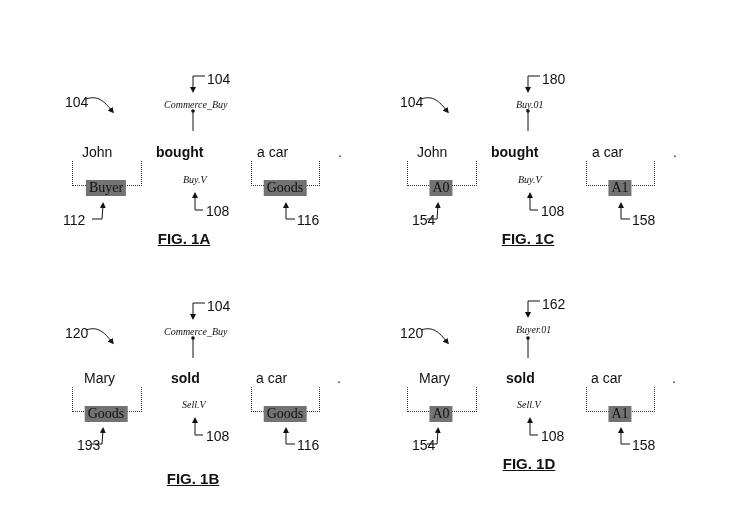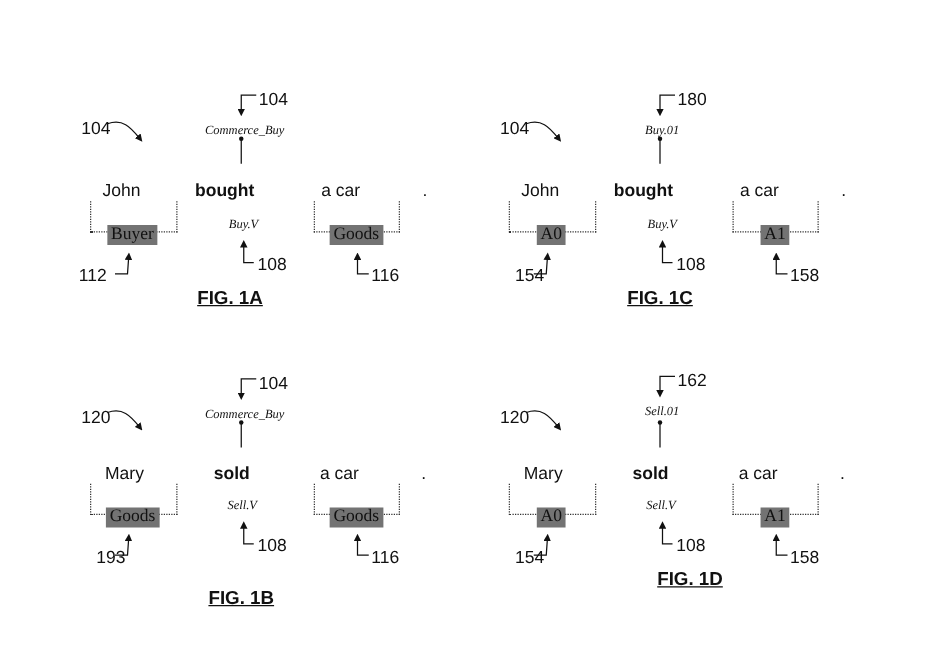--- a/index.html
+++ b/index.html
@@ -128,27 +128,27 @@
     <path d="M26,38 C38,34 44,40 52,50" stroke="#111" fill="none" stroke-width="1" marker-end="url(#ah4)"></path>
     <path d="M145,9 L133,9 L133,23" stroke="#111" fill="none" stroke-width="1" marker-end="url(#ah4)"></path>
     <line x1="133" y1="66" x2="133" y2="46" stroke="#111" stroke-width="1"></line>
     <circle cx="133" cy="46" r="1.8" fill="#111"></circle>
     <path d="M143,143 L135,143 L135,128" stroke="#111" fill="none" stroke-width="1" marker-end="url(#ah4)"></path>
     <path d="M32,152 L42,152 L43,138" stroke="#111" fill="none" stroke-width="1" marker-end="url(#ah4)"></path>
     <path d="M235,152 L226,152 L226,138" stroke="#111" fill="none" stroke-width="1" marker-end="url(#ah4)"></path>
   </svg>
   <span class="abs ref" style="left:5px; top:33px;">120</span>
   <span class="abs ref" style="left:147px; top:4px;">162</span>
-  <span class="abs ital" style="left:121px; top:32px;">Sell.01</span>
+  <span class="abs ital" style="left:121px; top:32px;">Buyer.01</span>
   <span class="abs word" style="left:24px; top:76px;">Mary</span>
   <span class="abs word bold" style="left:111px; top:76px;">sold</span>
   <span class="abs word" style="left:196px; top:76px;">a car</span>
   <span class="abs word" style="left:277px; top:76px;">.</span>
   <div class="bracket" style="left:12px; top:95px; width:68px;"></div>
   <span class="role" style="left:46px; top:114px;">A0</span>
   <span class="abs ital" style="left:122px; top:107px;">Sell.V</span>
   <div class="bracket" style="left:191px; top:95px; width:67px;"></div>
   <span class="role" style="left:225px; top:114px;">A1</span>
   <span class="abs ref" style="left:17px; top:145px;">154</span>
   <span class="abs ref" style="left:146px; top:136px;">108</span>
   <span class="abs ref" style="left:237px; top:145px;">158</span>
-  <span class="caption" style="left:139px; top:163px;padding-left:36px;">FIG. 1D</span>
+  <span class="caption" style="left:116px; top:163px;padding-left:36px;">FIG. 1D</span>
 </div>
 
 </body></html>

